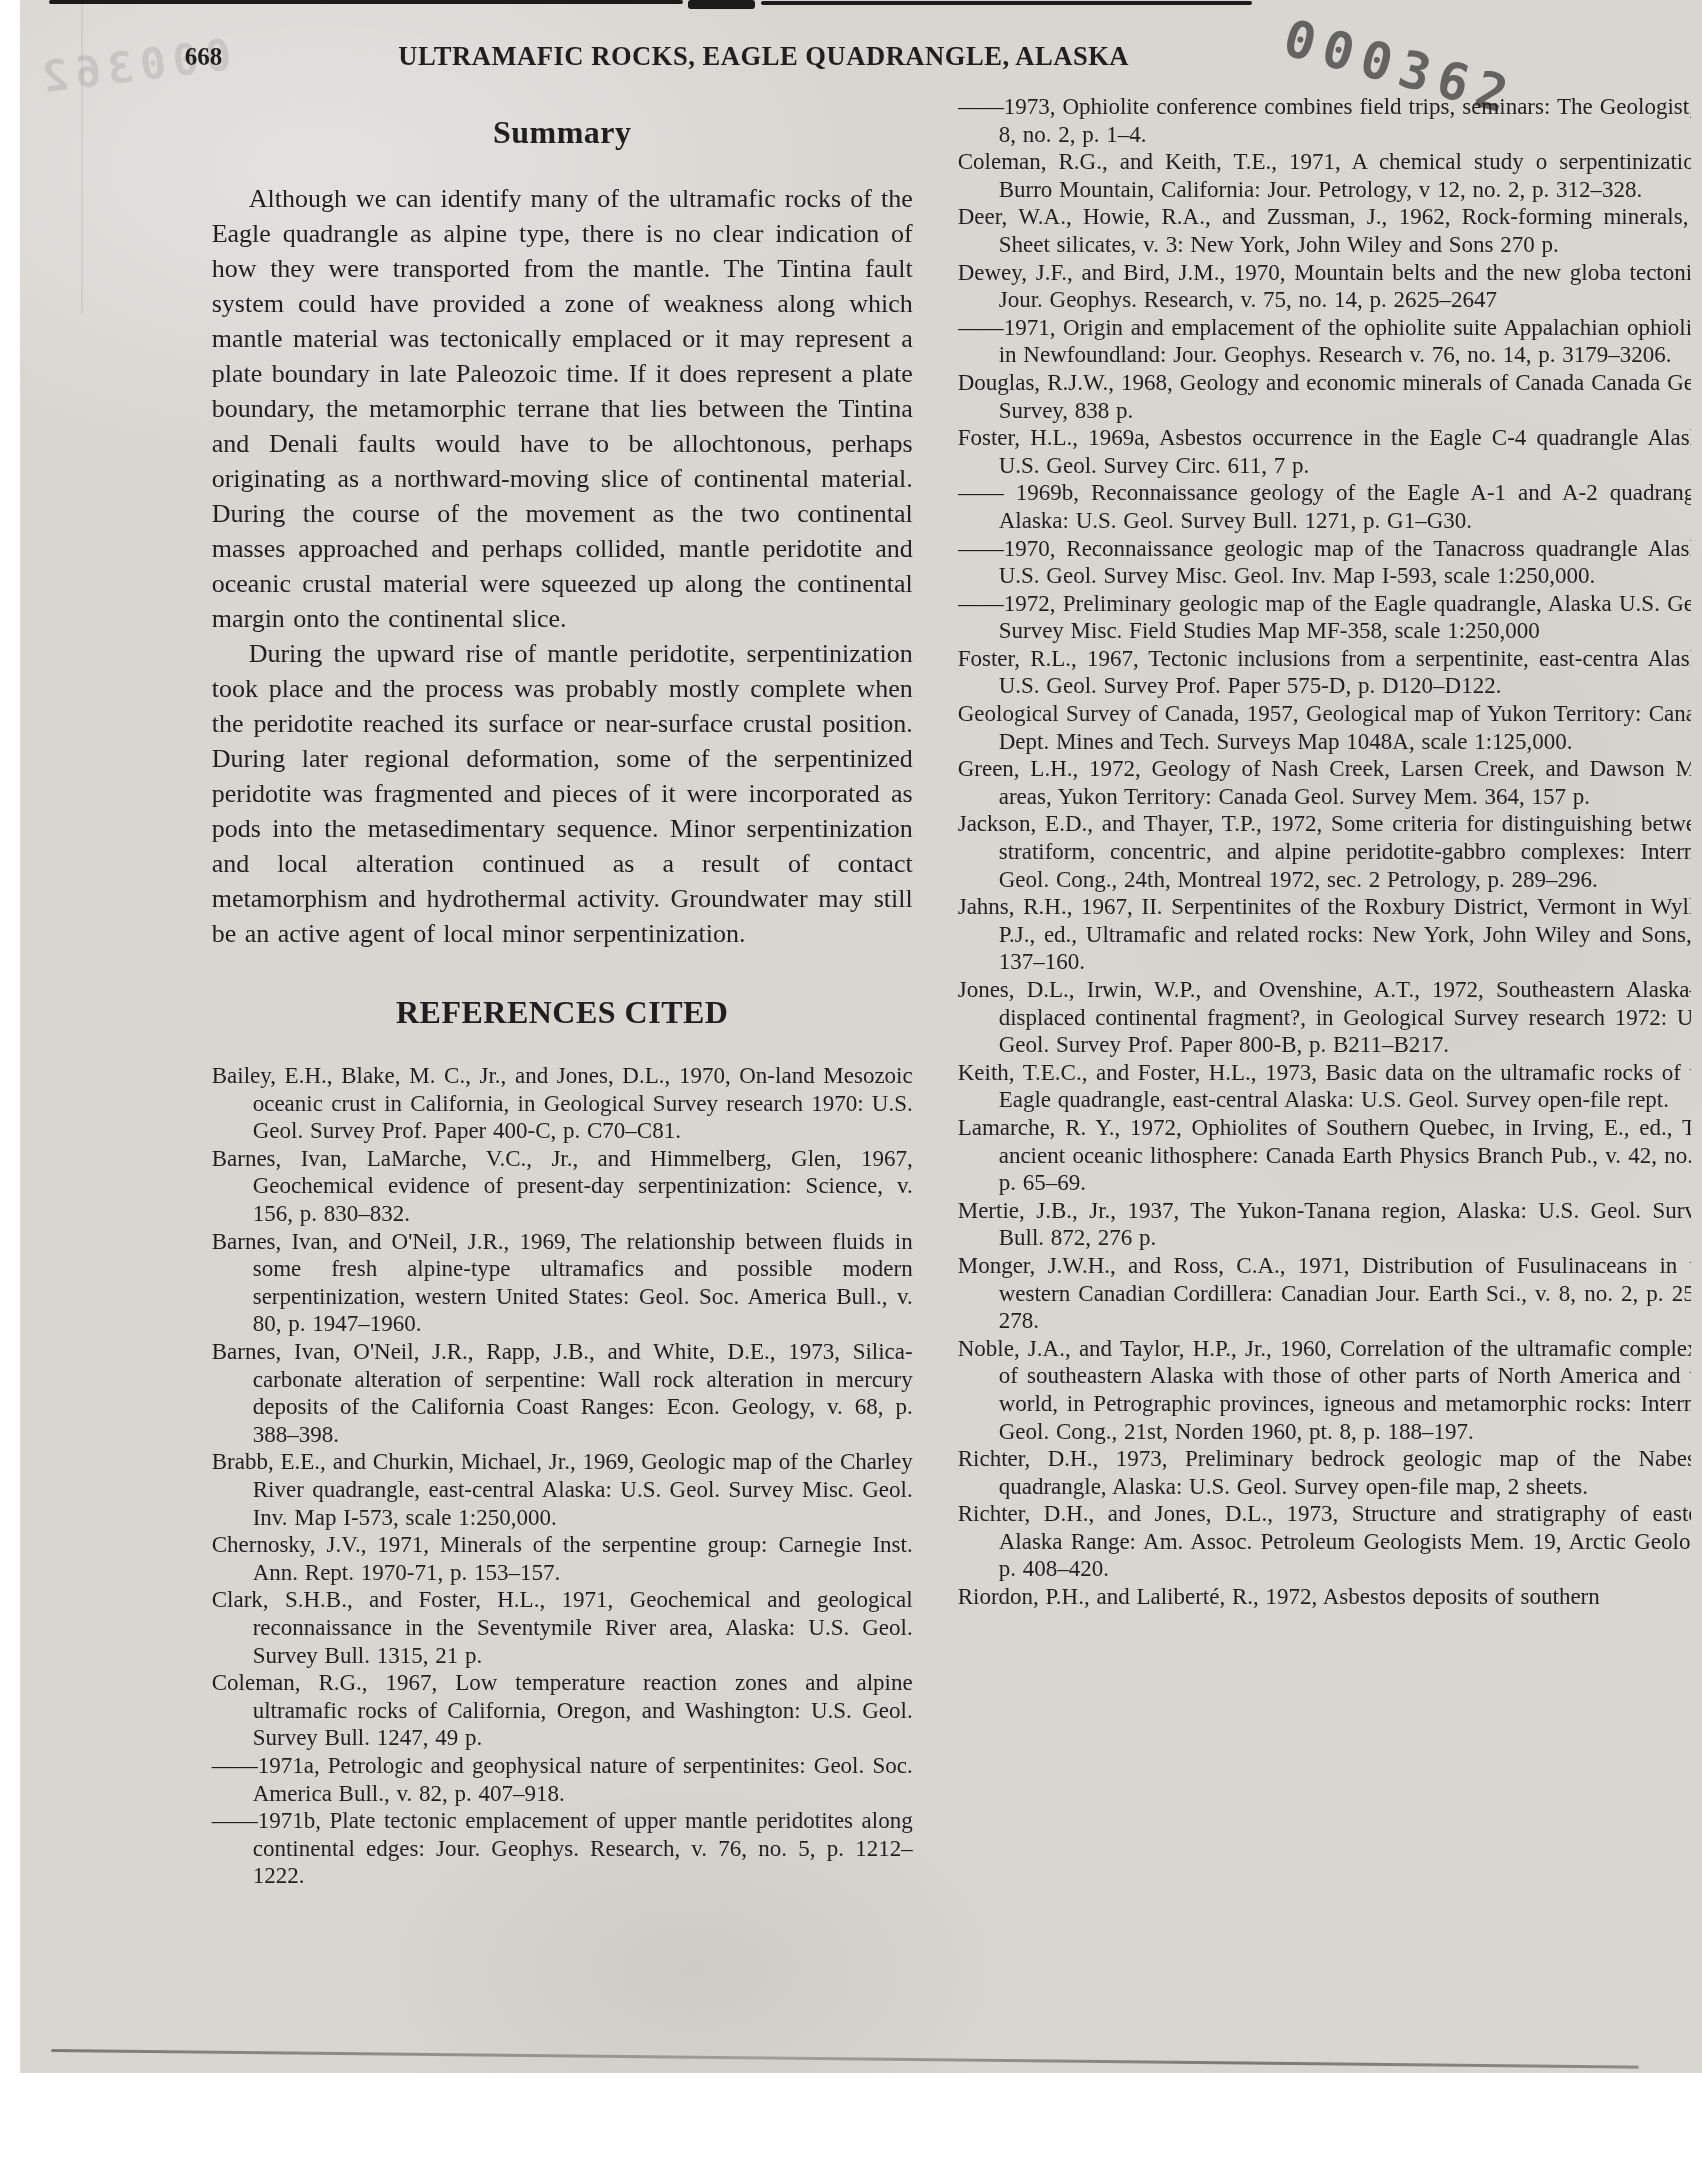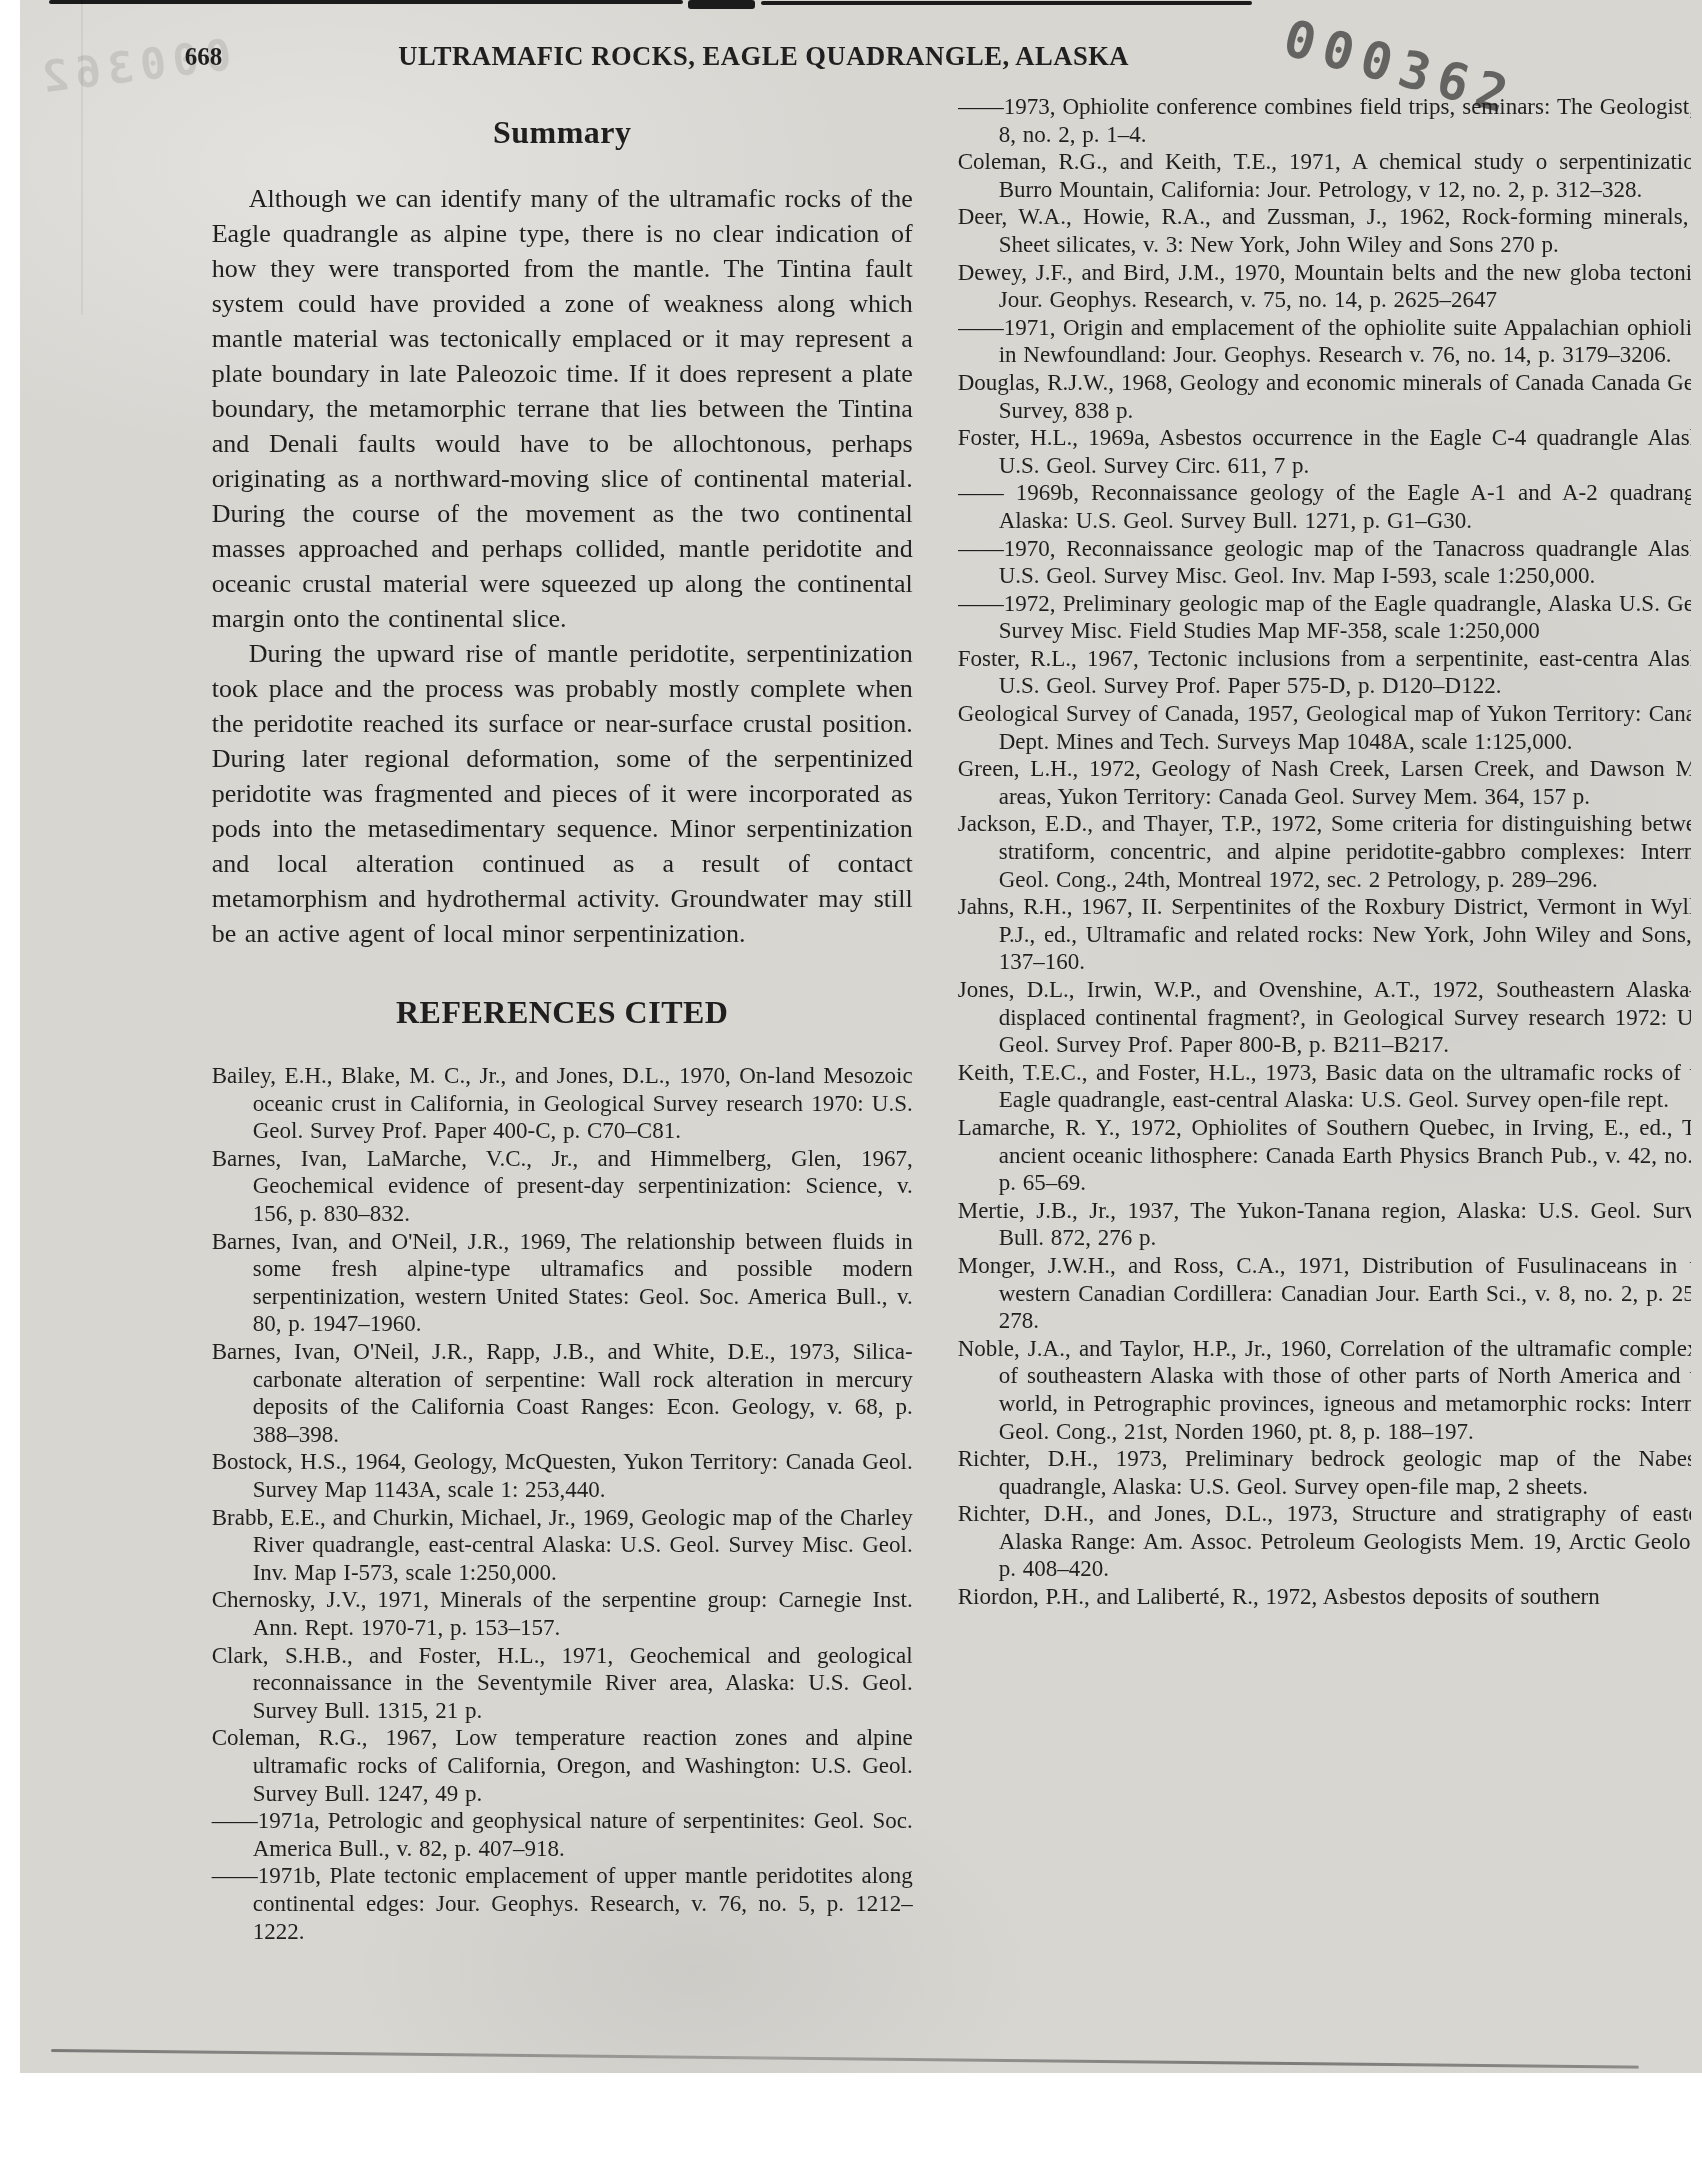--- a/index.html
+++ b/index.html
@@ -59,21 +59,20 @@
     <div class="col-left">
       <h2 class="sec-heading">Summary</h2>
       <p class="body">Although we can identify many of the ultramafic rocks of the Eagle quadrangle as alpine type, there is no clear indication of how they were transported from the mantle. The Tintina fault system could have provided a zone of weakness along which mantle material was tectonically emplaced or it may represent a plate boundary in late Paleozoic time. If it does represent a plate boundary, the metamorphic terrane that lies between the Tintina and Denali faults would have to be allochtonous, perhaps originating as a northward-moving slice of continental material. During the course of the movement as the two continental masses approached and perhaps collided, mantle peridotite and oceanic crustal material were squeezed up along the continental margin onto the continental slice.</p>
       <p class="body">During the upward rise of mantle peridotite, serpentinization took place and the process was probably mostly complete when the peridotite reached its surface or near-surface crustal position. During later regional deformation, some of the serpentinized peridotite was fragmented and pieces of it were incorporated as pods into the metasedimentary sequence. Minor serpentinization and local alteration continued as a result of contact metamorphism and hydrothermal activity. Groundwater may still be an active agent of local minor serpentinization.</p>
       <h2 class="sec-heading refs-heading">REFERENCES CITED</h2>
       <div class="refs">
           <p class="ref">Bailey, E.H., Blake, M. C., Jr., and Jones, D.L., 1970, On-land Mesozoic oceanic crust in California, in Geological Survey research 1970: U.S. Geol. Survey Prof. Paper 400-C, p. C70–C81.</p>
           <p class="ref">Barnes, Ivan, LaMarche, V.C., Jr., and Himmelberg, Glen, 1967, Geochemical evidence of present-day serpentinization: Science, v. 156, p. 830–832.</p>
           <p class="ref">Barnes, Ivan, and O'Neil, J.R., 1969, The relationship between fluids in some fresh alpine-type ultramafics and possible modern serpentinization, western United States: Geol. Soc. America Bull., v. 80, p. 1947–1960.</p>
           <p class="ref">Barnes, Ivan, O'Neil, J.R., Rapp, J.B., and White, D.E., 1973, Silica-carbonate alteration of serpentine: Wall rock alteration in mercury deposits of the California Coast Ranges: Econ. Geology, v. 68, p. 388–398.</p>
-          <p class="ref">Bostock, H.S., 1964, Geology, McQuesten, Yukon Territory: Canada Geol. Survey Map 1143A, scale 1: 253,440.</p>
           <p class="ref">Brabb, E.E., and Churkin, Michael, Jr., 1969, Geologic map of the Charley River quadrangle, east-central Alaska: U.S. Geol. Survey Misc. Geol. Inv. Map I-573, scale 1:250,000.</p>
           <p class="ref">Chernosky, J.V., 1971, Minerals of the serpentine group: Carnegie Inst. Ann. Rept. 1970-71, p. 153–157.</p>
           <p class="ref">Clark, S.H.B., and Foster, H.L., 1971, Geochemical and geological reconnaissance in the Seventymile River area, Alaska: U.S. Geol. Survey Bull. 1315, 21 p.</p>
           <p class="ref">Coleman, R.G., 1967, Low temperature reaction zones and alpine ultramafic rocks of California, Oregon, and Washington: U.S. Geol. Survey Bull. 1247, 49 p.</p>
           <p class="ref">——1971a, Petrologic and geophysical nature of serpentinites: Geol. Soc. America Bull., v. 82, p. 407–918.</p>
           <p class="ref">——1971b, Plate tectonic emplacement of upper mantle peridotites along continental edges: Jour. Geophys. Research, v. 76, no. 5, p. 1212–1222.</p>
         </div>
     </div>
 
     <div class="col-right">

